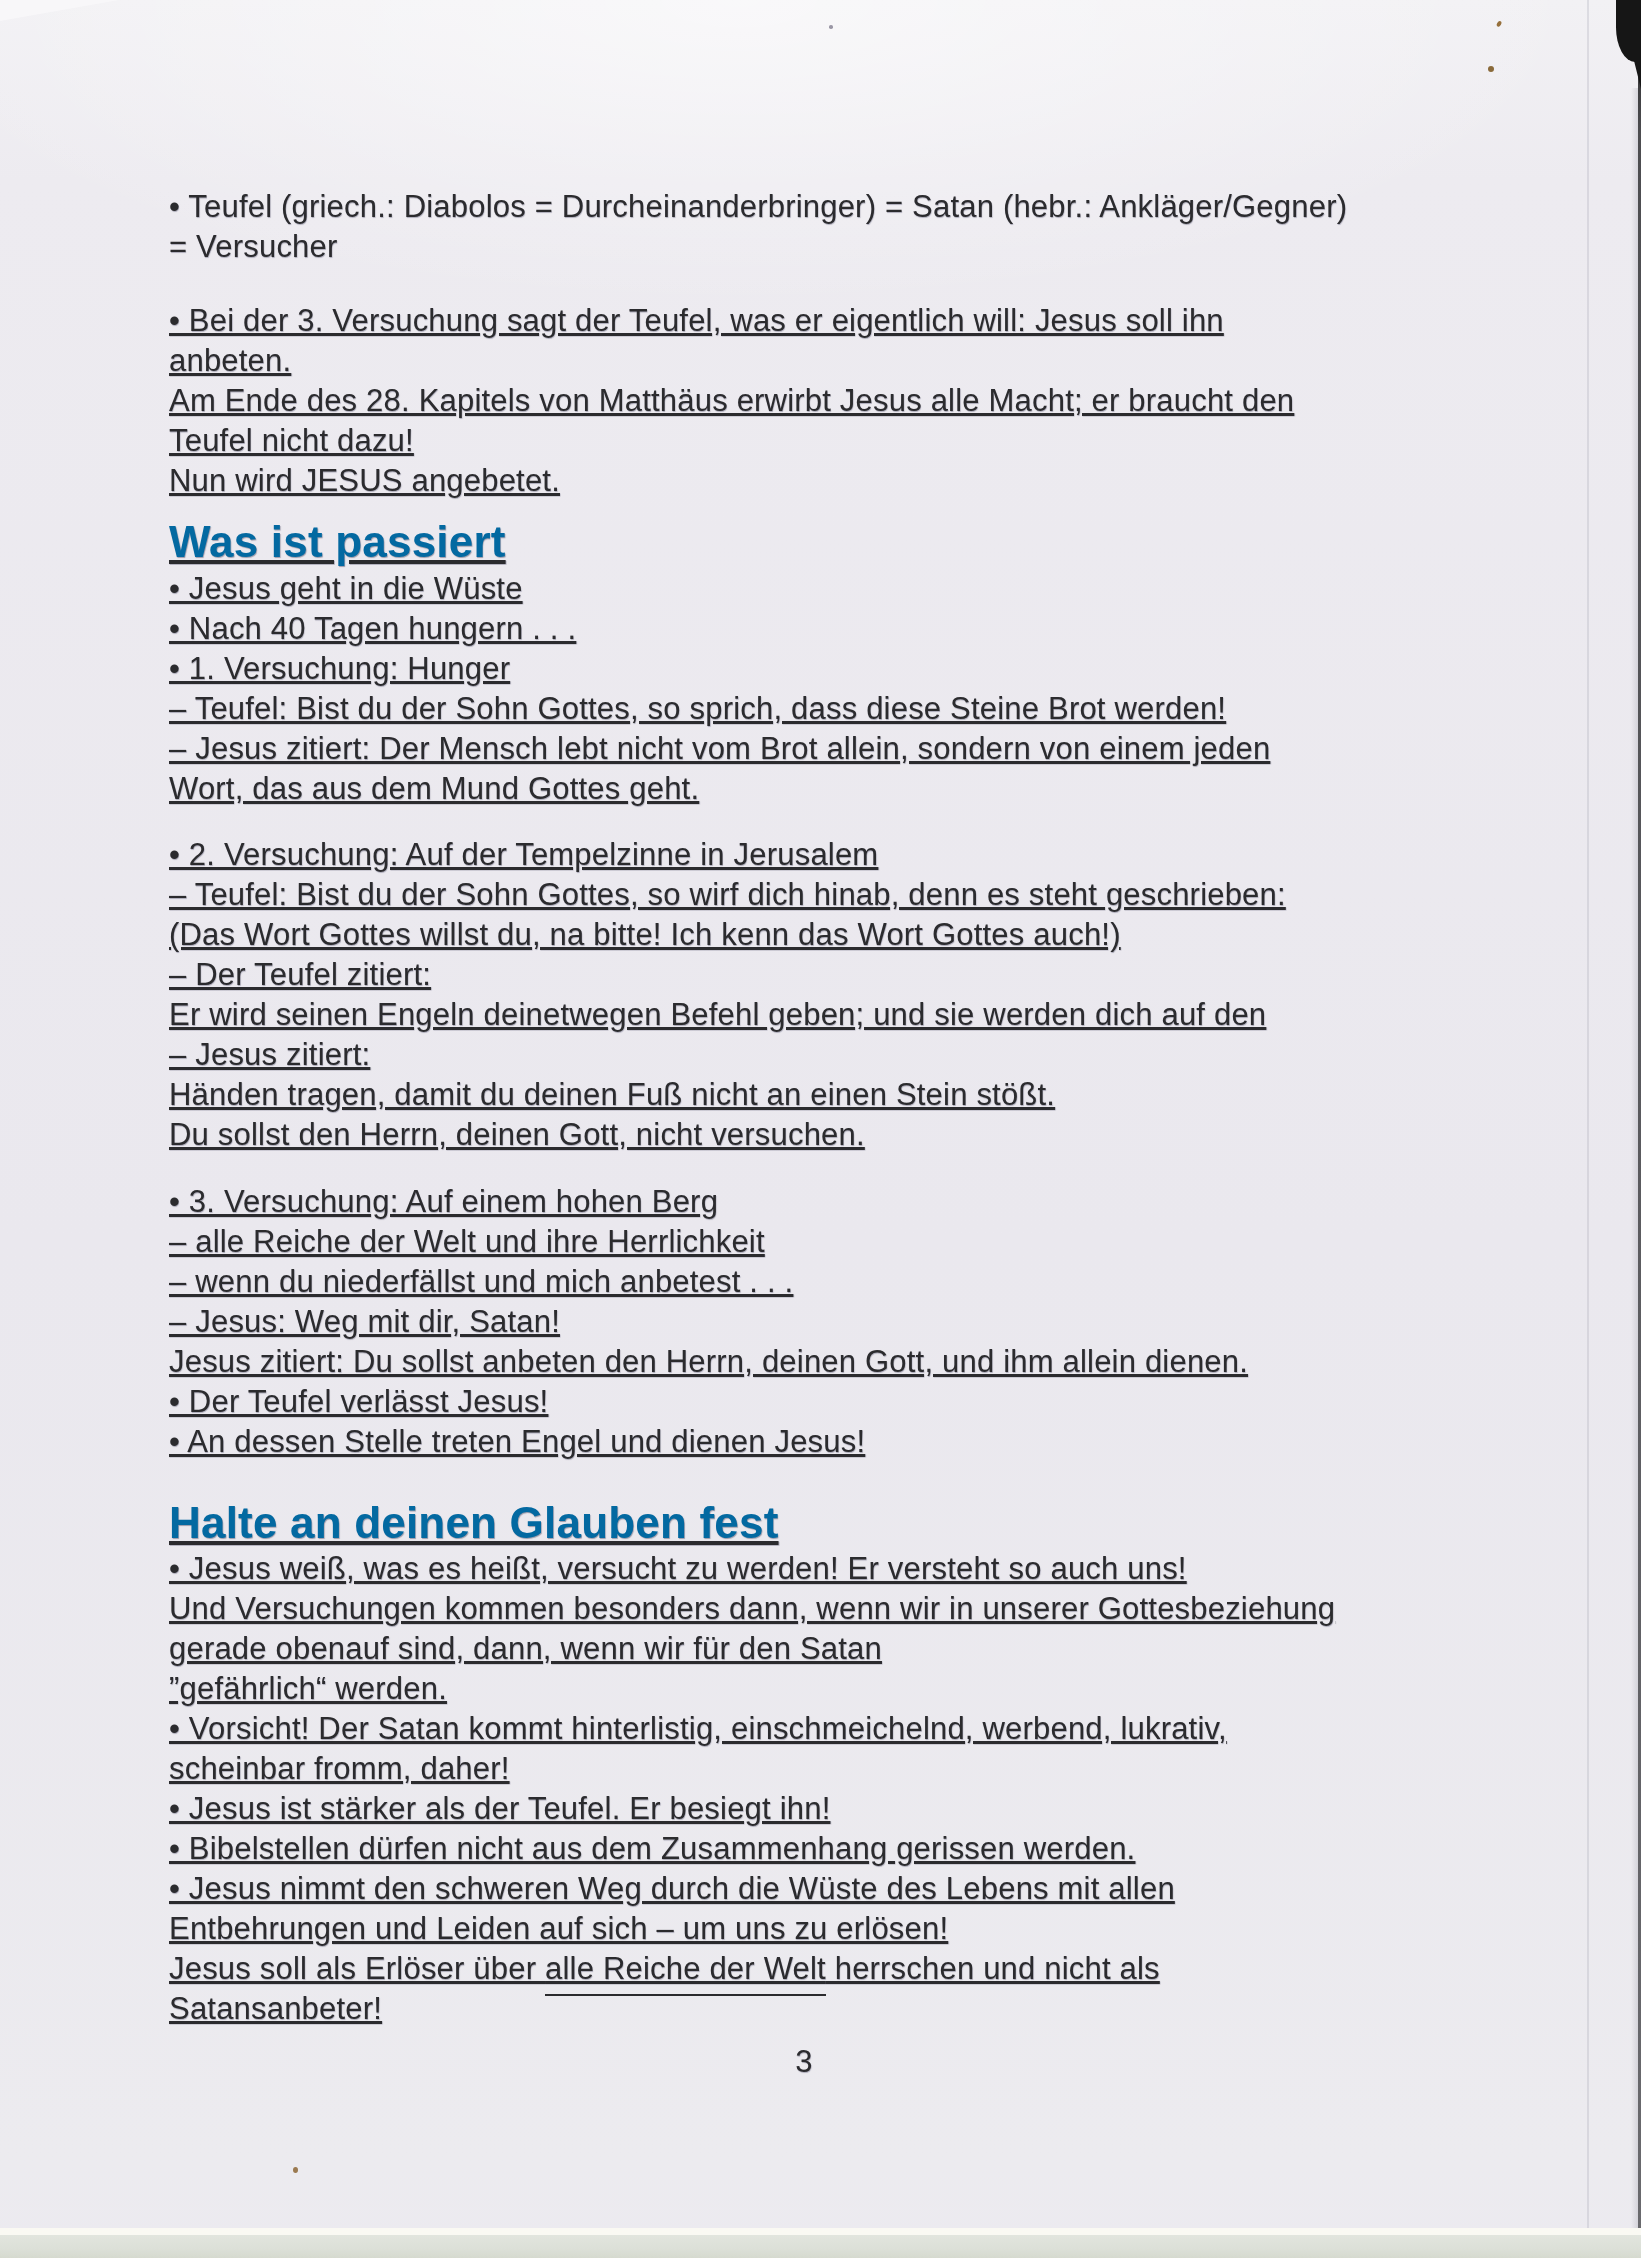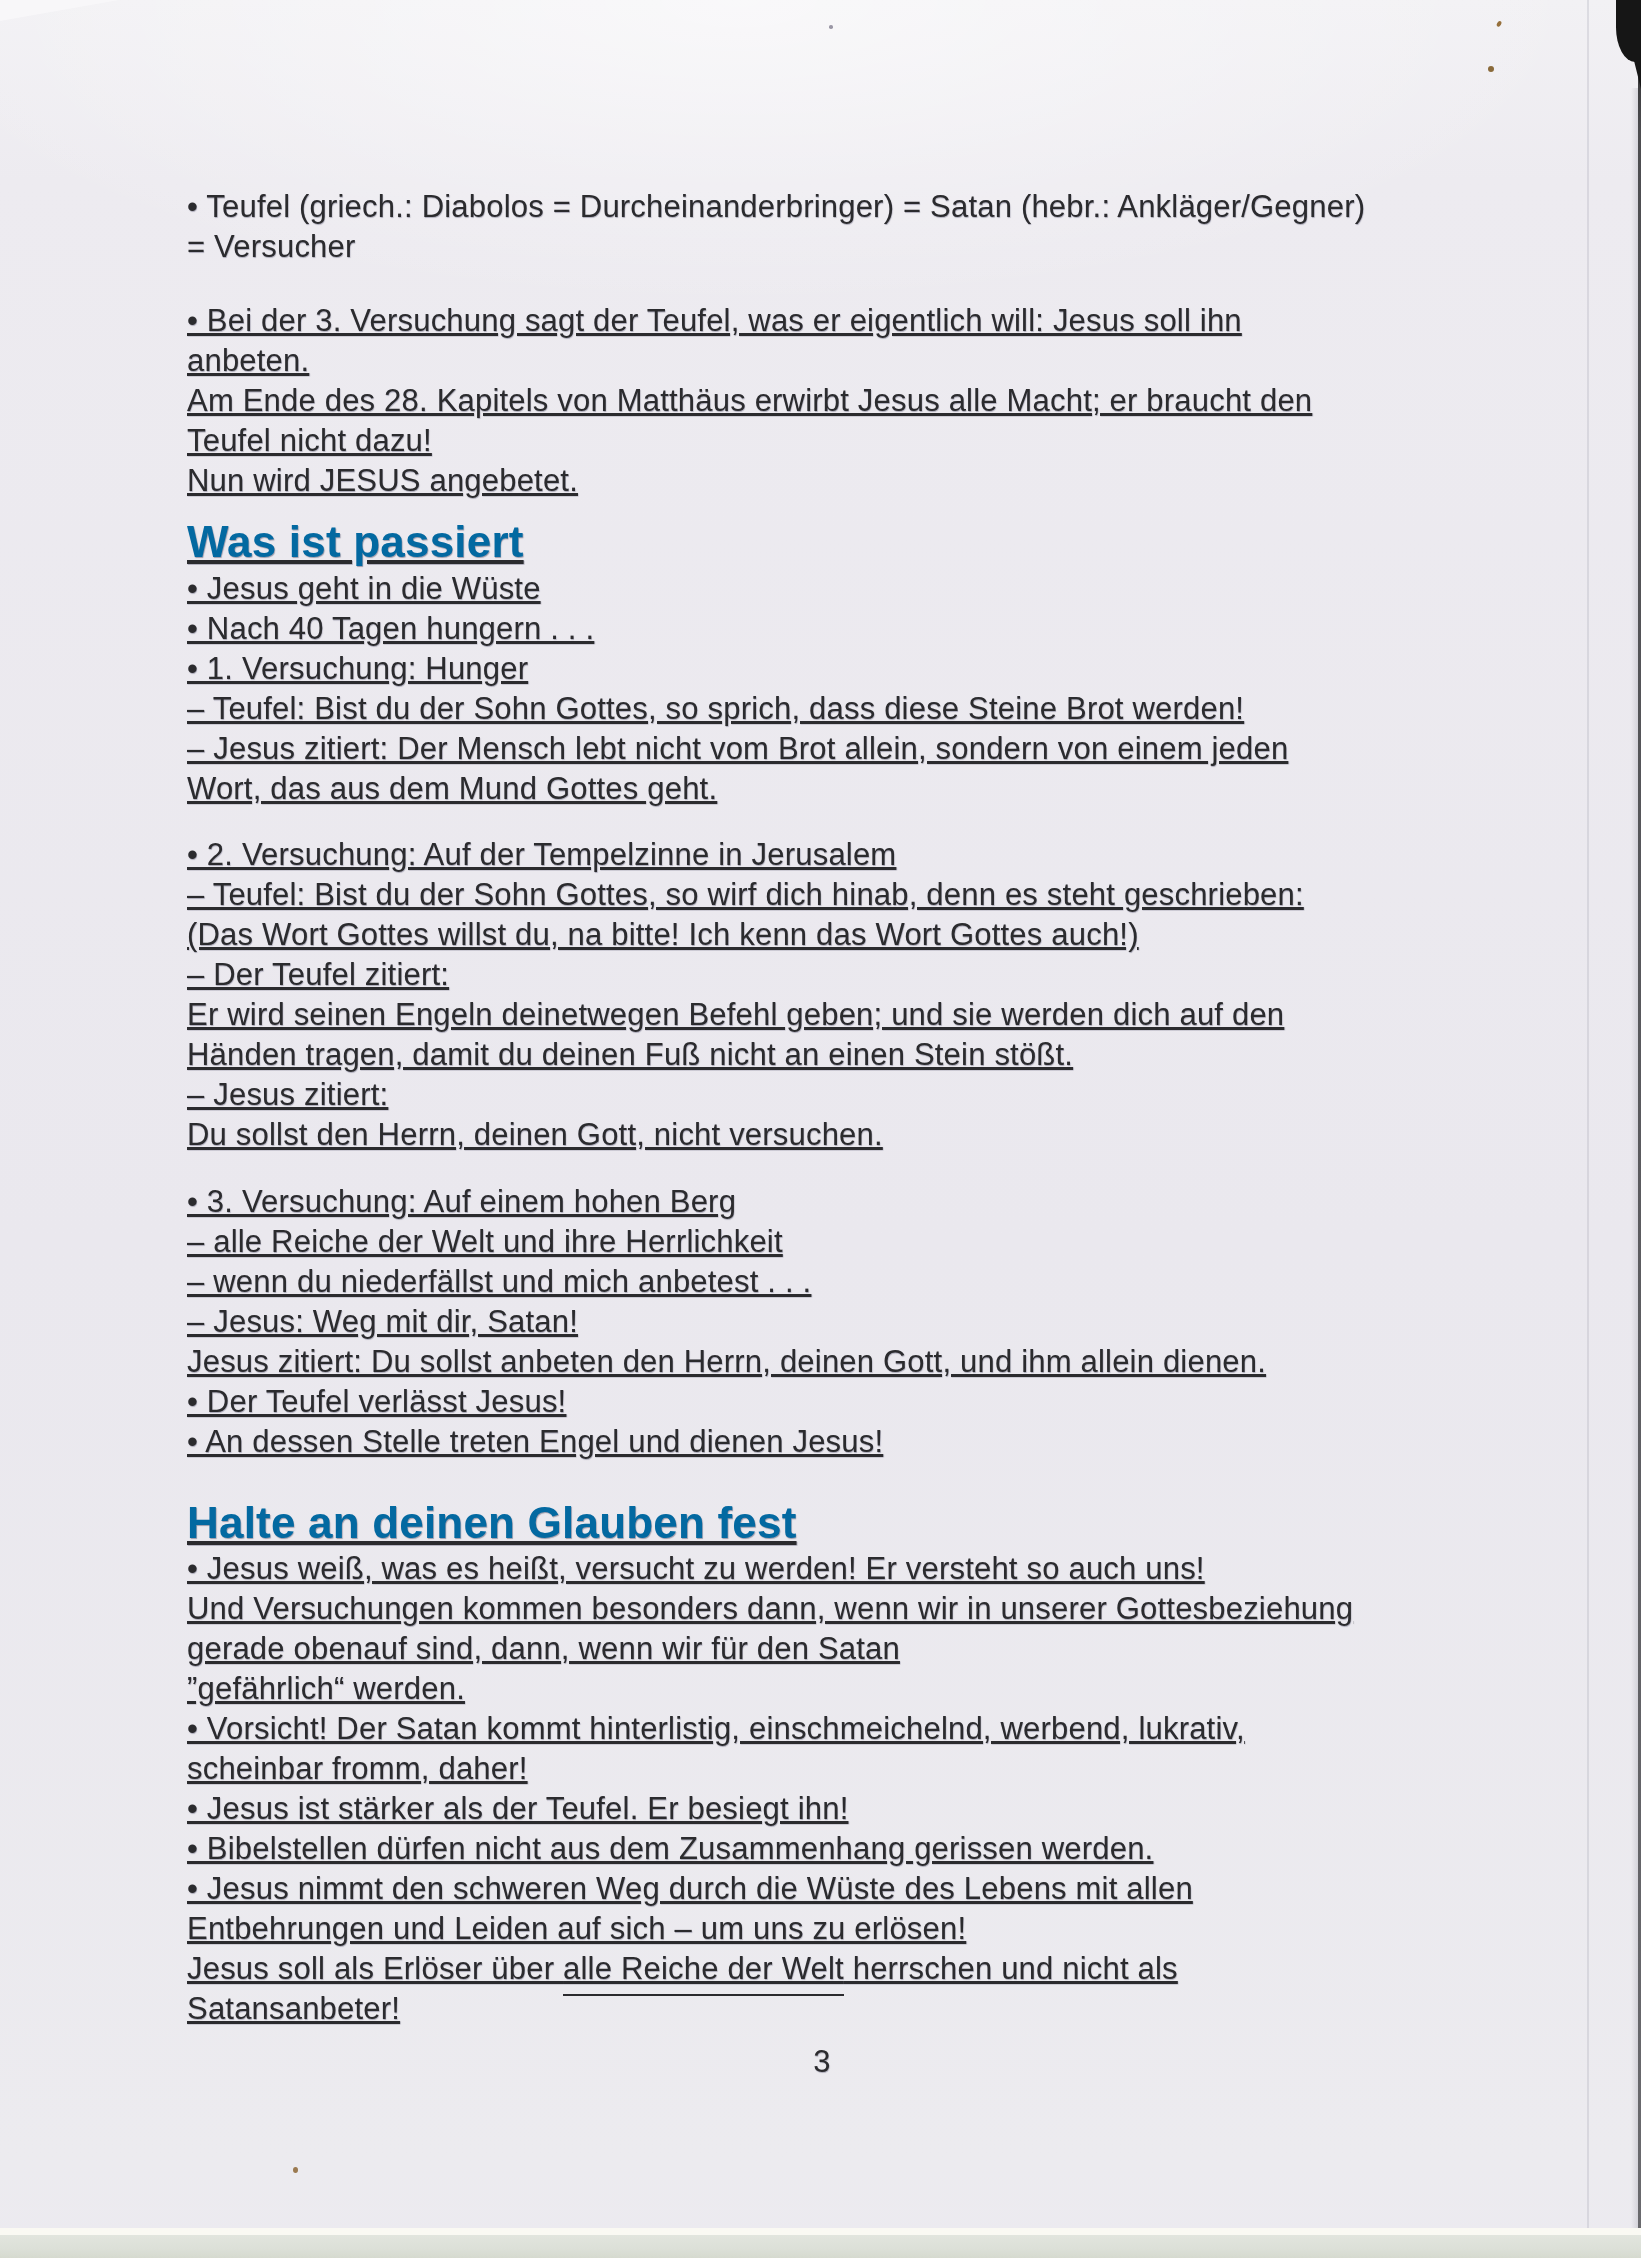--- a/index.html
+++ b/index.html
@@ -15,21 +15,21 @@
       radial-gradient(ellipse 1235px 441px at 45% 0%, rgba(255,255,255,0.55), rgba(255,255,255,0) 70%),
       linear-gradient(180deg, #f2f1f4 0%, #edebf0 8%, #eae8ee 55%, #ecebef 96%, #eceaf0 100%);
     position: relative;
   }
   .paper {
     position: absolute;
     inset: 0;
   }
   .content {
     position: absolute;
-    left: 187px;
+    left: 169px;
     top: 187px;
     width: 1288px;
     color: #2b2b2e;
     font-size: 31px;
     line-height: 40px;
     letter-spacing: 0.2px;
     text-shadow: 0.5px 0.5px 0.8px rgba(55,55,85,0.35);
   }
   .section { margin: 0; padding: 0; }
   .section + .section { margin-top: 26.5px; text-decoration: underline; }
@@ -161,22 +161,22 @@
         <p class="line">– Teufel: Bist du der Sohn Gottes, so sprich, dass diese Steine Brot werden!</p>
         <p class="line">– Jesus zitiert: Der Mensch lebt nicht vom Brot allein, sondern von einem jeden</p>
         <p class="line">Wort, das aus dem Mund Gottes geht.</p>
       </section>
       <section class="section versuchung-2">
         <p class="line">• 2. Versuchung: Auf der Tempelzinne in Jerusalem</p>
         <p class="line">– Teufel: Bist du der Sohn Gottes, so wirf dich hinab, denn es steht geschrieben:</p>
         <p class="line">(Das Wort Gottes willst du, na bitte! Ich kenn das Wort Gottes auch!)</p>
         <p class="line">– Der Teufel zitiert:</p>
         <p class="line">Er wird seinen Engeln deinetwegen Befehl geben; und sie werden dich auf den</p>
+        <p class="line">– Jesus zitiert:</p>
         <p class="line">Händen tragen, damit du deinen Fuß nicht an einen Stein stößt.</p>
-        <p class="line">– Jesus zitiert:</p>
         <p class="line">Du sollst den Herrn, deinen Gott, nicht versuchen.</p>
       </section>
       <section class="section versuchung-3">
         <p class="line">• 3. Versuchung: Auf einem hohen Berg</p>
         <p class="line">– alle Reiche der Welt und ihre Herrlichkeit</p>
         <p class="line">– wenn du niederfällst und mich anbetest . . .</p>
         <p class="line">– Jesus: Weg mit dir, Satan!</p>
         <p class="line">Jesus zitiert: Du sollst anbeten den Herrn, deinen Gott, und ihm allein dienen.</p>
         <p class="line">• Der Teufel verlässt Jesus!</p>
         <p class="line">• An dessen Stelle treten Engel und dienen Jesus!</p>

